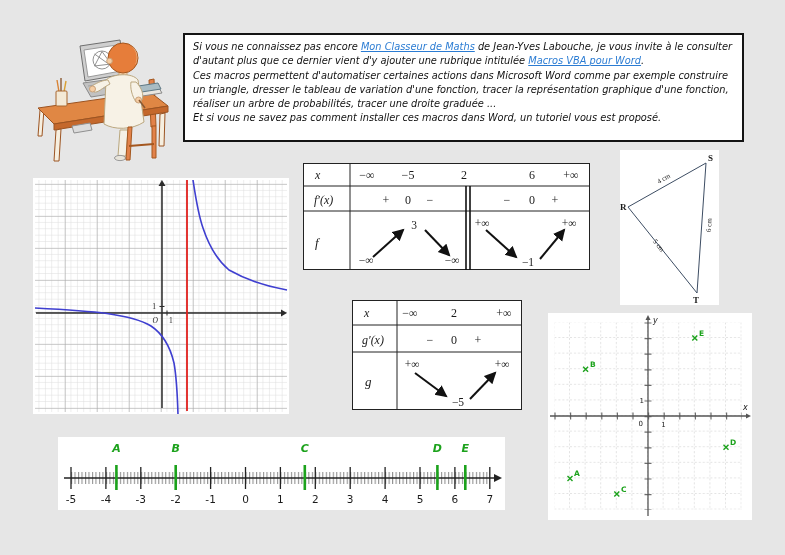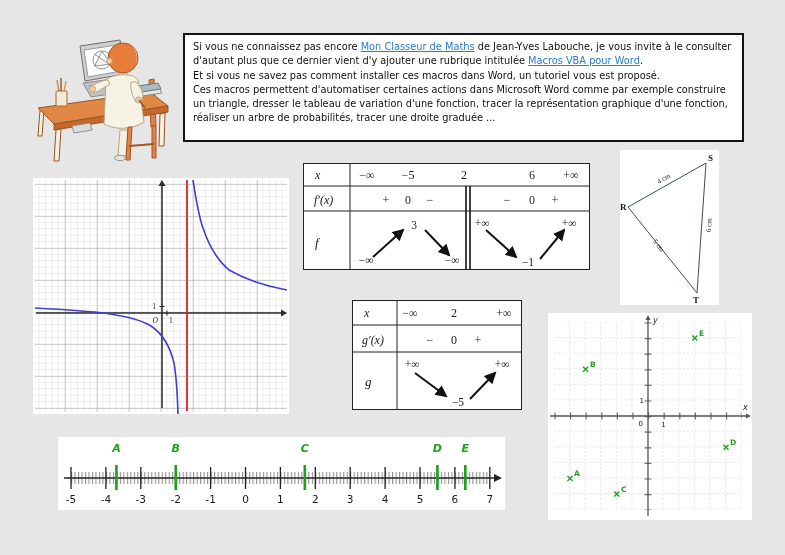--- a/index.html
+++ b/index.html
@@ -2,21 +2,21 @@
 <html><head>
 <meta charset="utf-8">
 <style>
   html,body{margin:0;padding:0;background:#e6e6e6;font-family:"DejaVu Sans",sans-serif;}
   #canvas{position:relative;width:785px;height:555px;background:#e6e6e6;overflow:hidden;}
   .panel{position:absolute;background:#fff;}
   
   #textbox{position:absolute;left:183px;top:33px;width:561px;height:109px;background:#fff;
            border:2px solid #141414;box-sizing:border-box;padding:5px 8px;
            font-size:9.8px;line-height:14.3px;color:#111;}
-  #textbox p{margin:0;}
+  #textbox p{margin:0;font-style:italic;}
   #textbox a{color:#2b7cd3;text-decoration:underline;cursor:pointer;}
   svg text{font-family:"Liberation Serif",serif;fill:#1a1a1a;}
   text.sans{font-family:"DejaVu Sans",sans-serif;}
   text.green{fill:#1ca21c;font-weight:bold;font-family:"DejaVu Sans",sans-serif;}
 </style>
 </head>
 <body>
 
 <div id="canvas">
 
@@ -72,22 +72,22 @@
     </g>
     <g stroke="#a4571f" stroke-width="1">
       <polygon points="100,93 104,93 102,126 98,126" fill="#e2824a"></polygon>
       <polygon points="124,92 128,92 128,124 124,124" fill="#e2824a"></polygon>
       <line x1="101" y1="112" x2="126" y2="110" stroke-width="2"></line>
     </g>
   </svg>
 
   <div id="textbox">
     <p><span>Si vous ne connaissez pas encore </span><a>Mon Classeur de Maths</a><span> de Jean-Yves Labouche, je vous invite à le consulter d'autant plus que ce dernier vient d'y ajouter une rubrique intitulée </span><a>Macros VBA pour Word</a><span>.</span></p>
+    <p>Ces macros permettent d'automatiser certaines actions dans Microsoft Word comme par exemple construire un triangle, dresser le tableau de variation d'une fonction, tracer la représentation graphique d'une fonction, réaliser un arbre de probabilités, tracer une droite graduée ...</p>
     <p>Et si vous ne savez pas comment installer ces macros dans Word, un tutoriel vous est proposé.</p>
-    <p>Ces macros permettent d'automatiser certaines actions dans Microsoft Word comme par exemple construire un triangle, dresser le tableau de variation d'une fonction, tracer la représentation graphique d'une fonction, réaliser un arbre de probabilités, tracer une droite graduée ...</p>
   </div>
 
   <div class="panel" style="left:33px;top:178px;width:256px;height:236px;">
     <svg width="256" height="236" viewBox="0 0 256 236">
       <defs>
         <pattern id="gmin" width="6.4" height="6.4" patternUnits="userSpaceOnUse">
           <path d="M6.4 0 V6.4 M0 6.4 H6.4" stroke="#dcdcdc" stroke-width="1" fill="none"></path>
         </pattern>
         <pattern id="gmaj" width="32" height="32" patternUnits="userSpaceOnUse" x="1" y="7">
           <path d="M32 0 V32 M0 32 H32" stroke="#a9a9a9" stroke-width="1" fill="none"></path>

